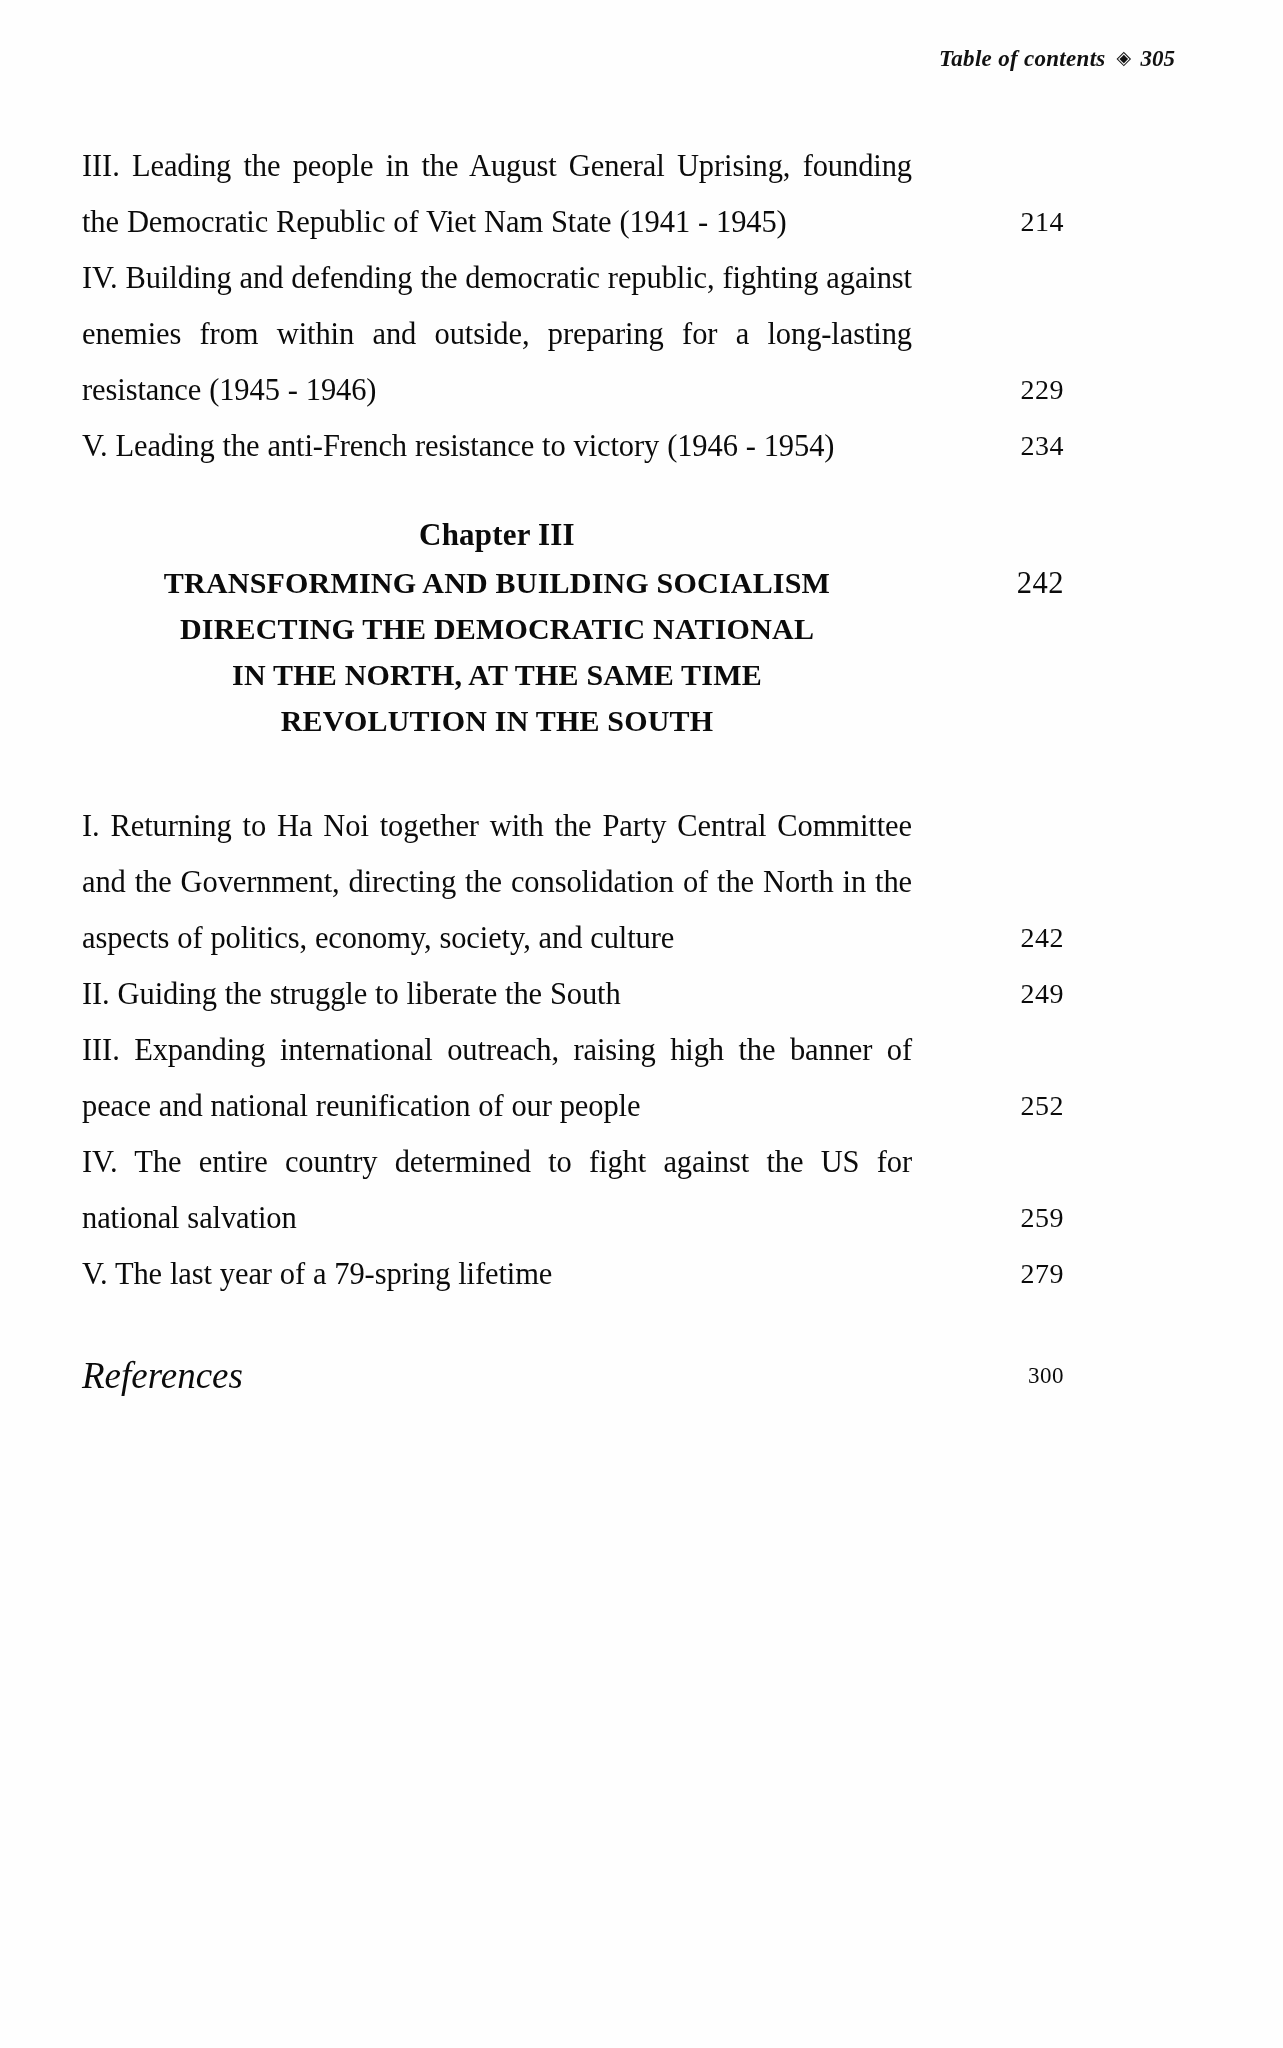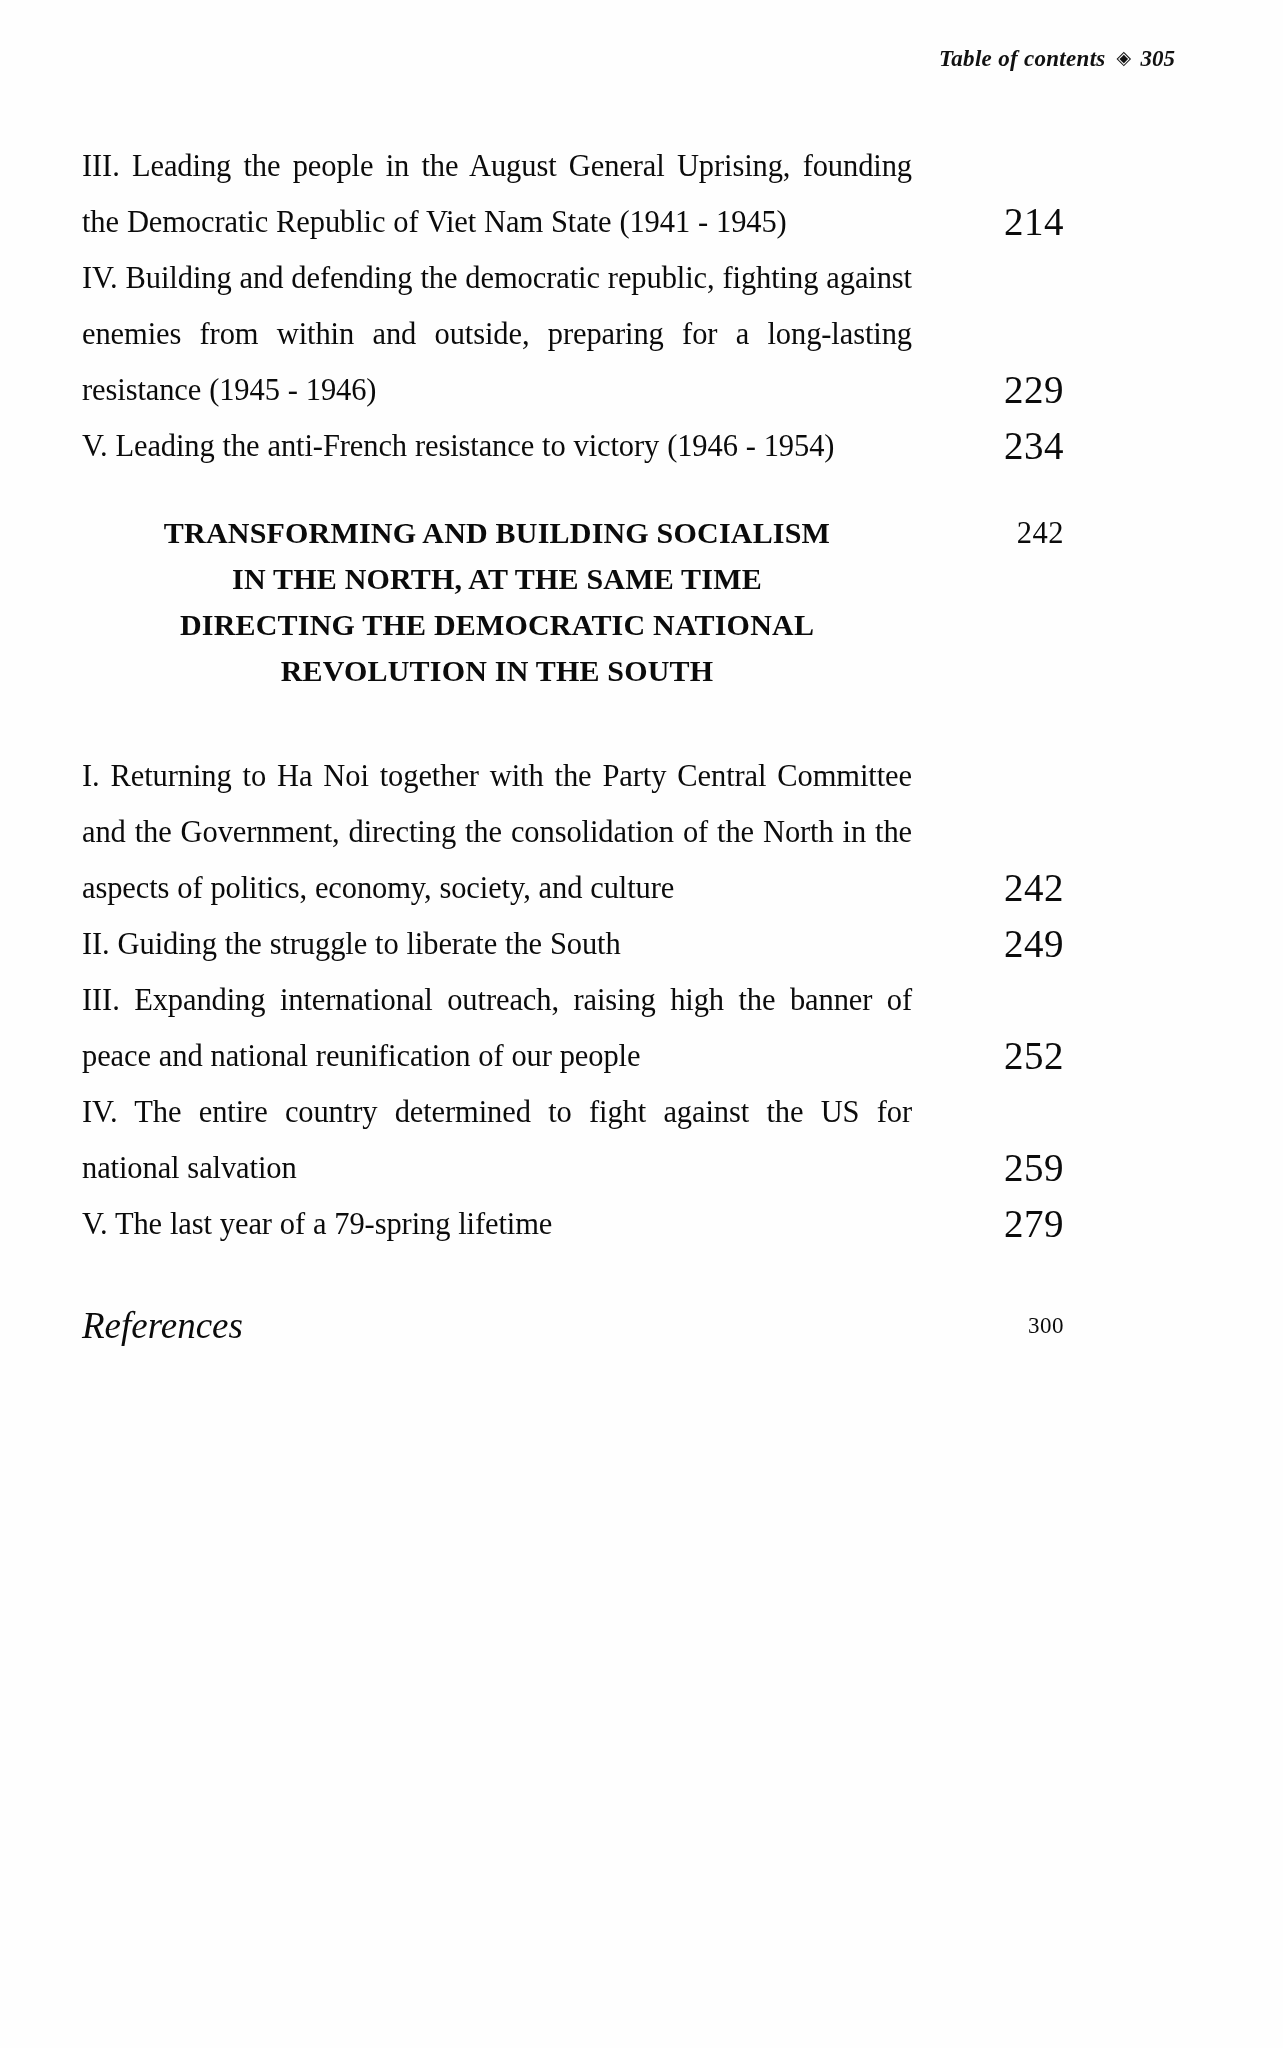--- a/index.html
+++ b/index.html
@@ -75,21 +75,21 @@
     text-align: justify;
     text-justify: inter-word;
     letter-spacing: -0.1px;
     word-spacing: 0.4px;
   }
   .entry-text.nojust { text-align: left; }
   .entry-page {
     flex: 1 1 auto;
     text-align: right;
     padding-right: 18px;
-    font-size: 39px;
+    font-size: 28px;
     line-height: 56px;
     letter-spacing: 0.5px;
   }
   
   .entry-page.align-last {
     align-self: flex-end;
   }
 
   
   .chapter-block {
@@ -168,25 +168,26 @@
       <div class="entry-text">IV. Building and defending the democratic republic, fighting against enemies from within and outside, preparing for a long-lasting resistance (1945 - 1946)</div>
       <div class="entry-page align-last">229</div>
     </div>
 
     <div class="entry">
       <div class="entry-text">V. Leading the anti-French resistance to victory (1946 - 1954)</div>
       <div class="entry-page align-last">234</div>
     </div>
 
     <div class="chapter-block">
+      <div class="chapter-label">Chapter III</div>
       <div class="chapter-title-row">
         <div class="chapter-title">
           <span class="ct-line">TRANSFORMING AND BUILDING SOCIALISM</span>
+          <span class="ct-line">DIRECTING THE DEMOCRATIC NATIONAL</span>
           <span class="ct-line">IN THE NORTH, AT THE SAME TIME</span>
-          <span class="ct-line">DIRECTING THE DEMOCRATIC NATIONAL</span>
           <span class="ct-line">REVOLUTION IN THE SOUTH</span>
         </div>
         <div class="chapter-page">242</div>
       </div>
     </div>
 
     <div class="gap-after-chapter"></div>
 
     <div class="entry">
       <div class="entry-text">I. Returning to Ha Noi together with the Party Central Committee and the Government, directing the consolidation of the North in the aspects of politics, economy, society, and culture</div>

